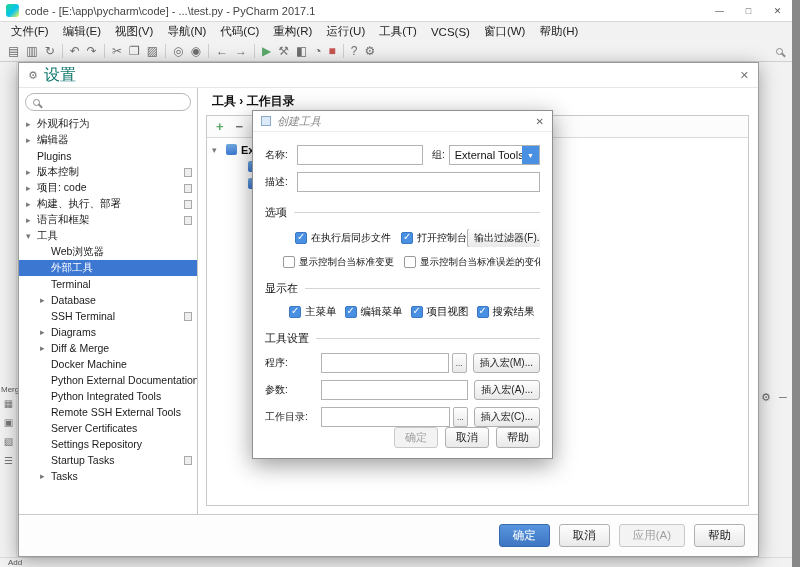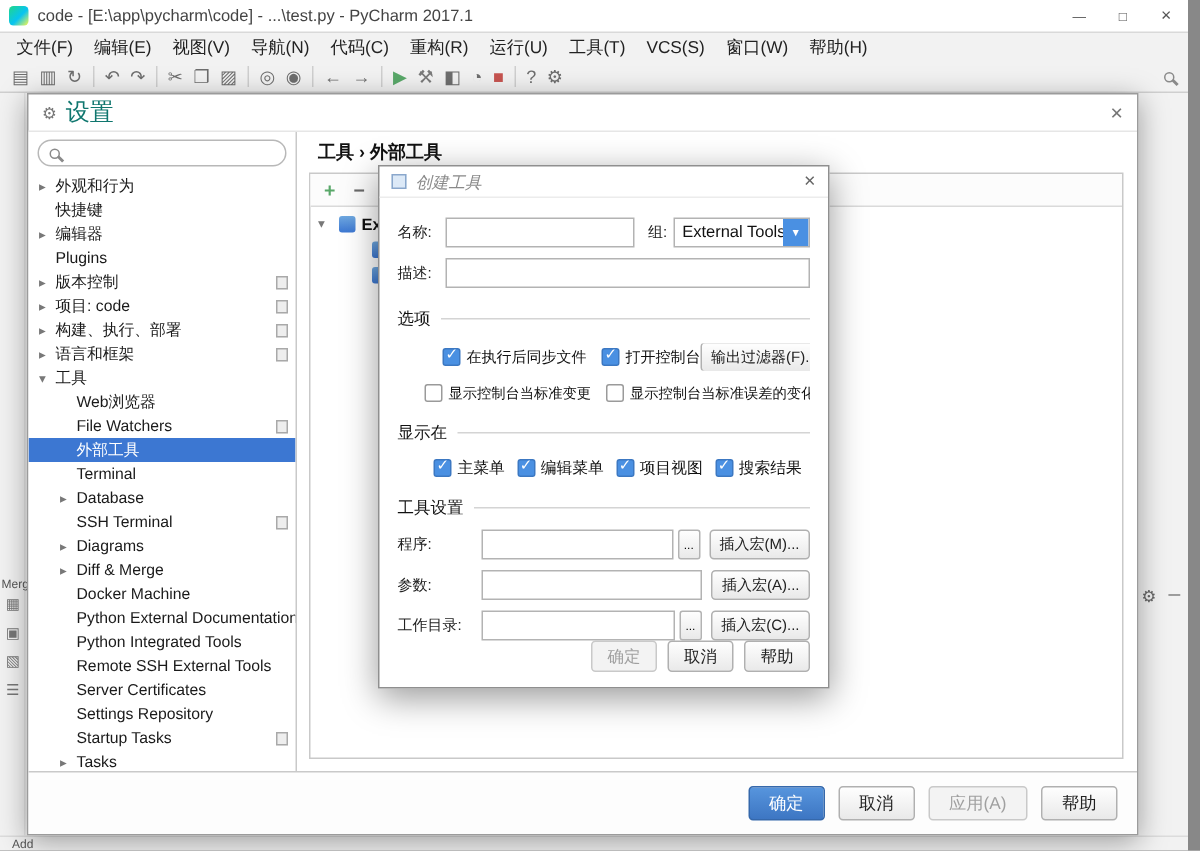--- a/index.html
+++ b/index.html
@@ -202,25 +202,20 @@
           <span class="mag"></span>
         </div>
         <div class="s-tree">
 
             <div class="tree-row arrow-right">
               <span class="arrow"></span>
               <span class="t-label">外观和行为</span>
 
             </div>
 
-            <div class="tree-row">
-              <span class="arrow"></span>
-              <span class="t-label">快捷键</span>
-
-            </div>
 
             <div class="tree-row arrow-right">
               <span class="arrow"></span>
               <span class="t-label">编辑器</span>
 
             </div>
 
             <div class="tree-row">
               <span class="arrow"></span>
               <span class="t-label">Plugins</span>
@@ -256,25 +251,20 @@
               <span class="t-label">工具</span>
 
             </div>
 
             <div class="tree-row indent">
               <span class="arrow"></span>
               <span class="t-label">Web浏览器</span>
 
             </div>
 
-            <div class="tree-row indent shared">
-              <span class="arrow"></span>
-              <span class="t-label">File Watchers</span>
-              <span class="shared-ic"></span>
-            </div>
 
             <div class="tree-row selected indent">
               <span class="arrow"></span>
               <span class="t-label">外部工具</span>
 
             </div>
 
             <div class="tree-row indent">
               <span class="arrow"></span>
               <span class="t-label">Terminal</span>
@@ -348,21 +338,21 @@
             </div>
 
             <div class="tree-row indent arrow-right">
               <span class="arrow"></span>
               <span class="t-label">Tasks</span>
 
             </div>
           </div>
       </div>
       <div class="s-content">
-        <div class="crumb">工具 › 外部工具</div>
+        <div class="crumb">工具 › 工作目录</div>
         <div class="panel">
           <div class="c-toolbar">
 
           <span class="ct-icon" style="color: rgb(89, 168, 105);">+</span>
               <span class="ct-icon">−</span>
               <span class="ct-icon">✎</span>
             </div>
           <div class="c-tree">
 
               <div class="ct-row bold arrow-down">

